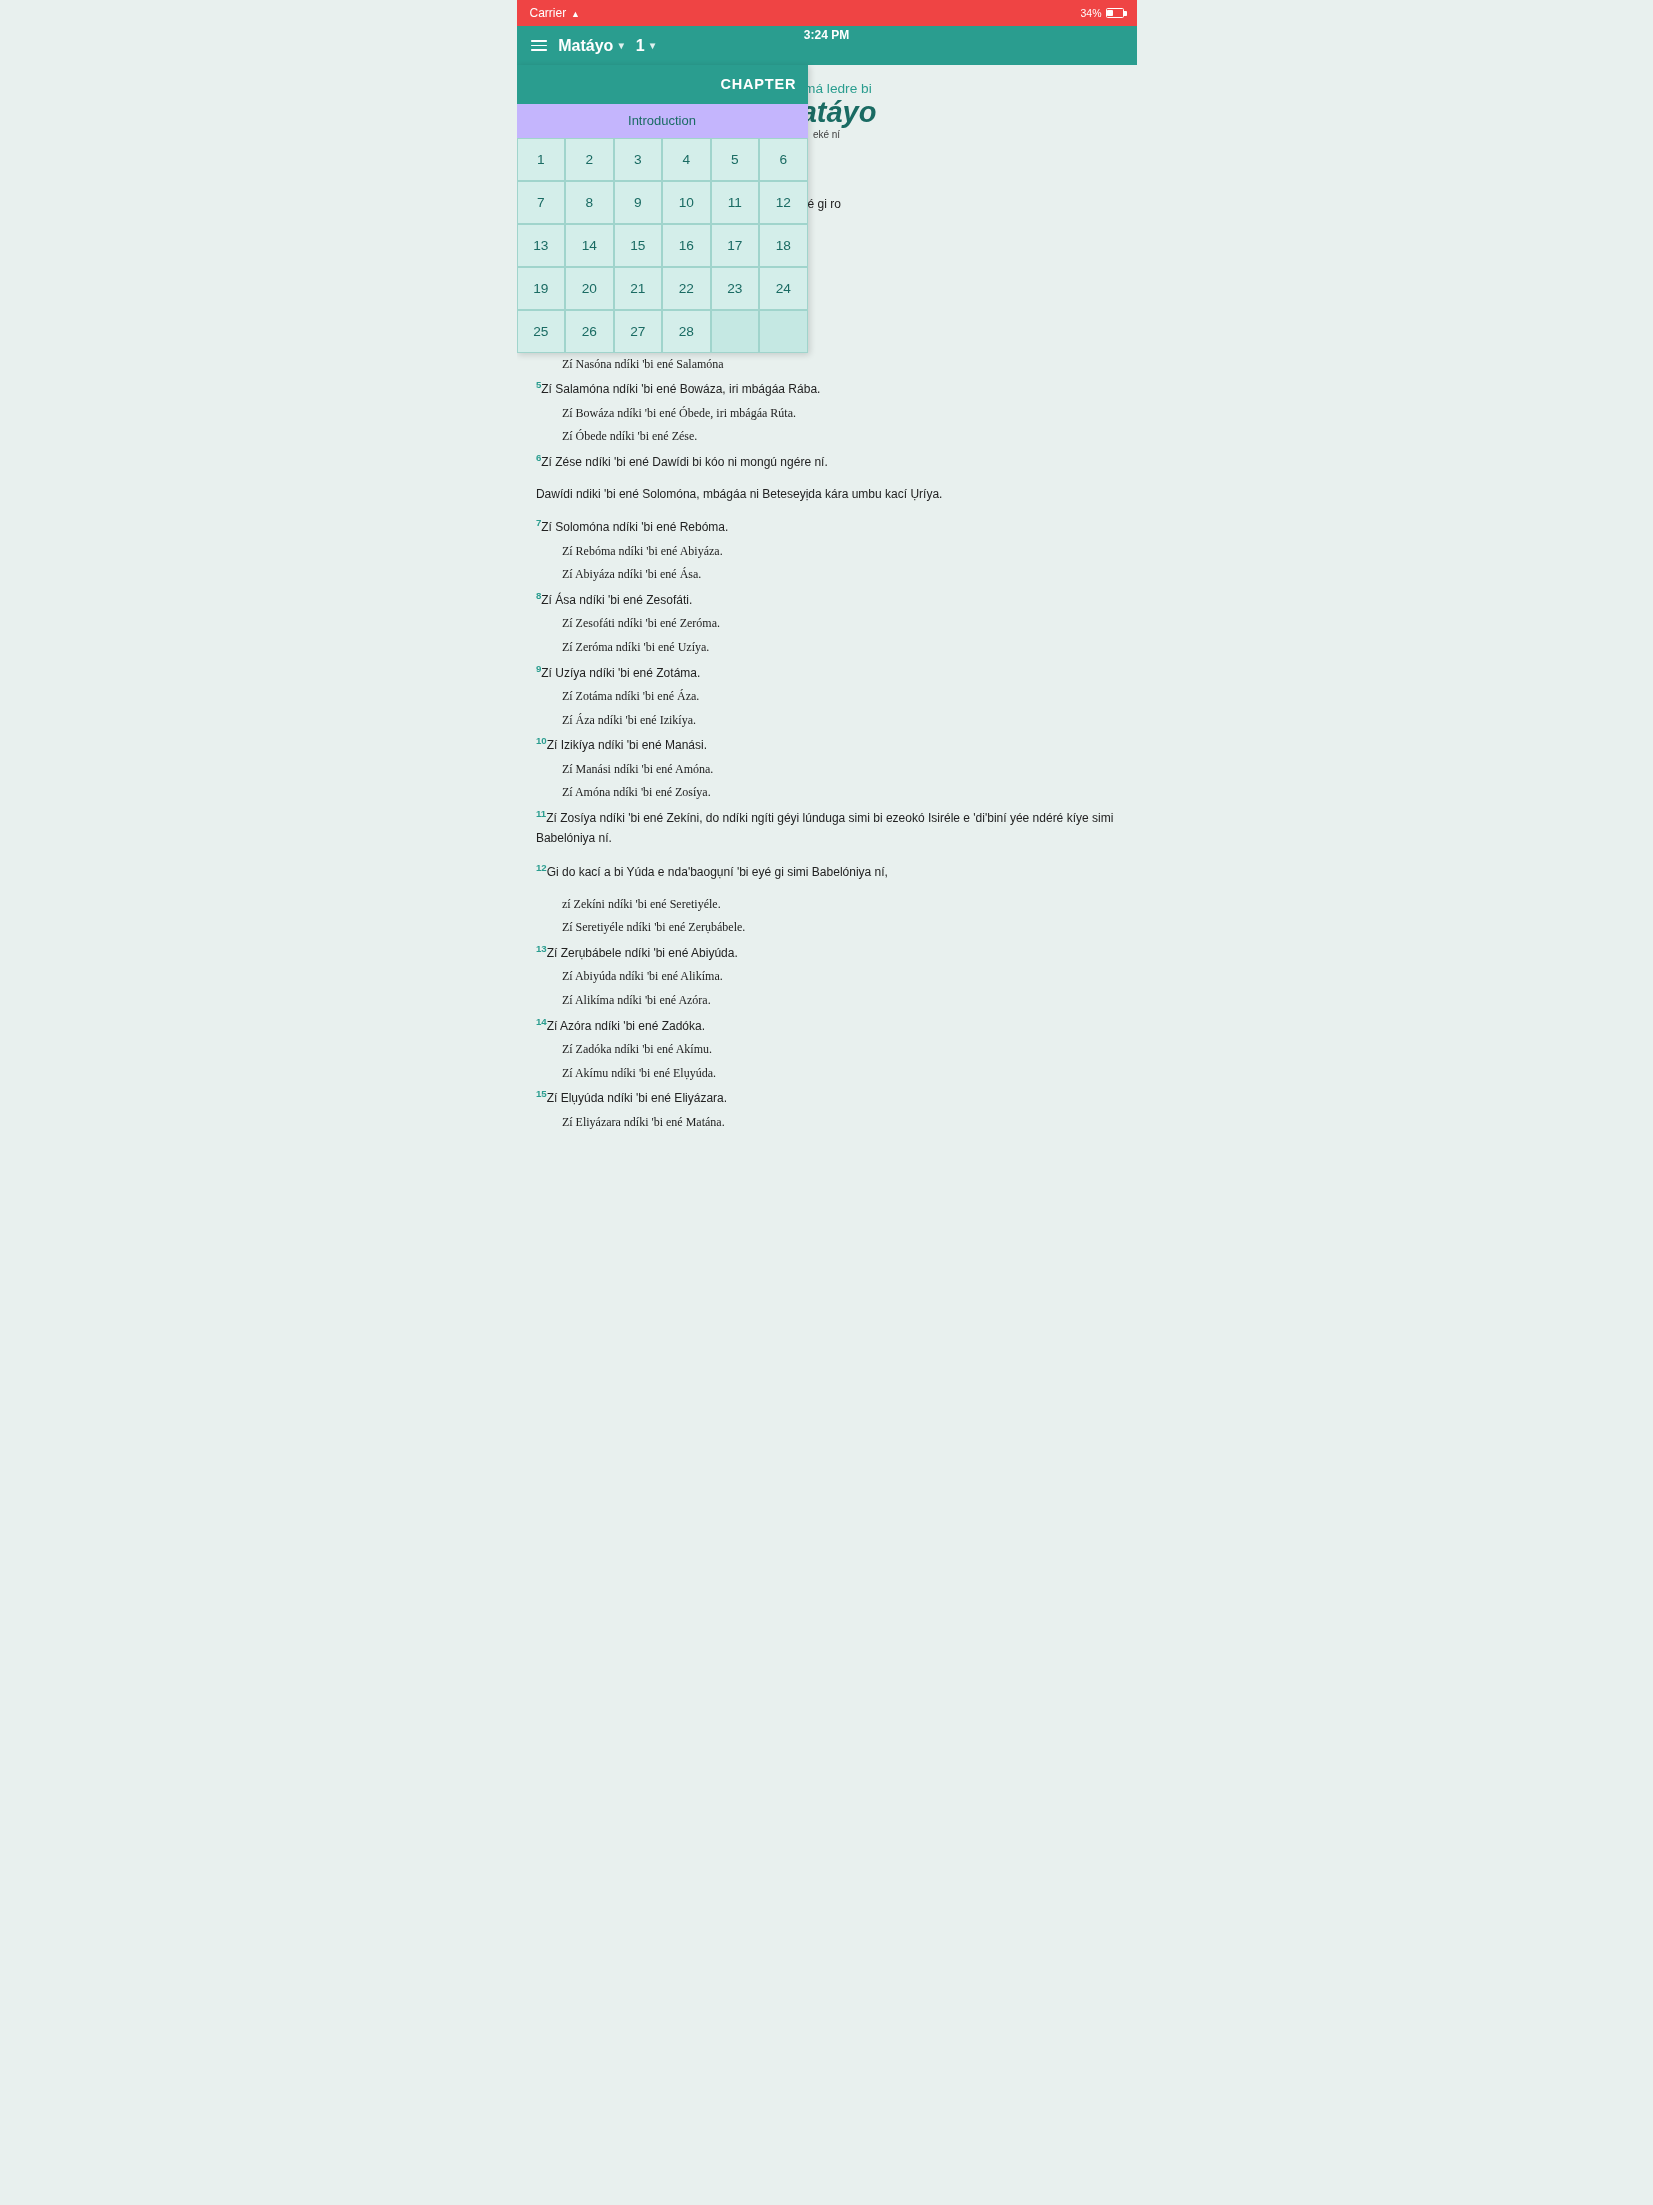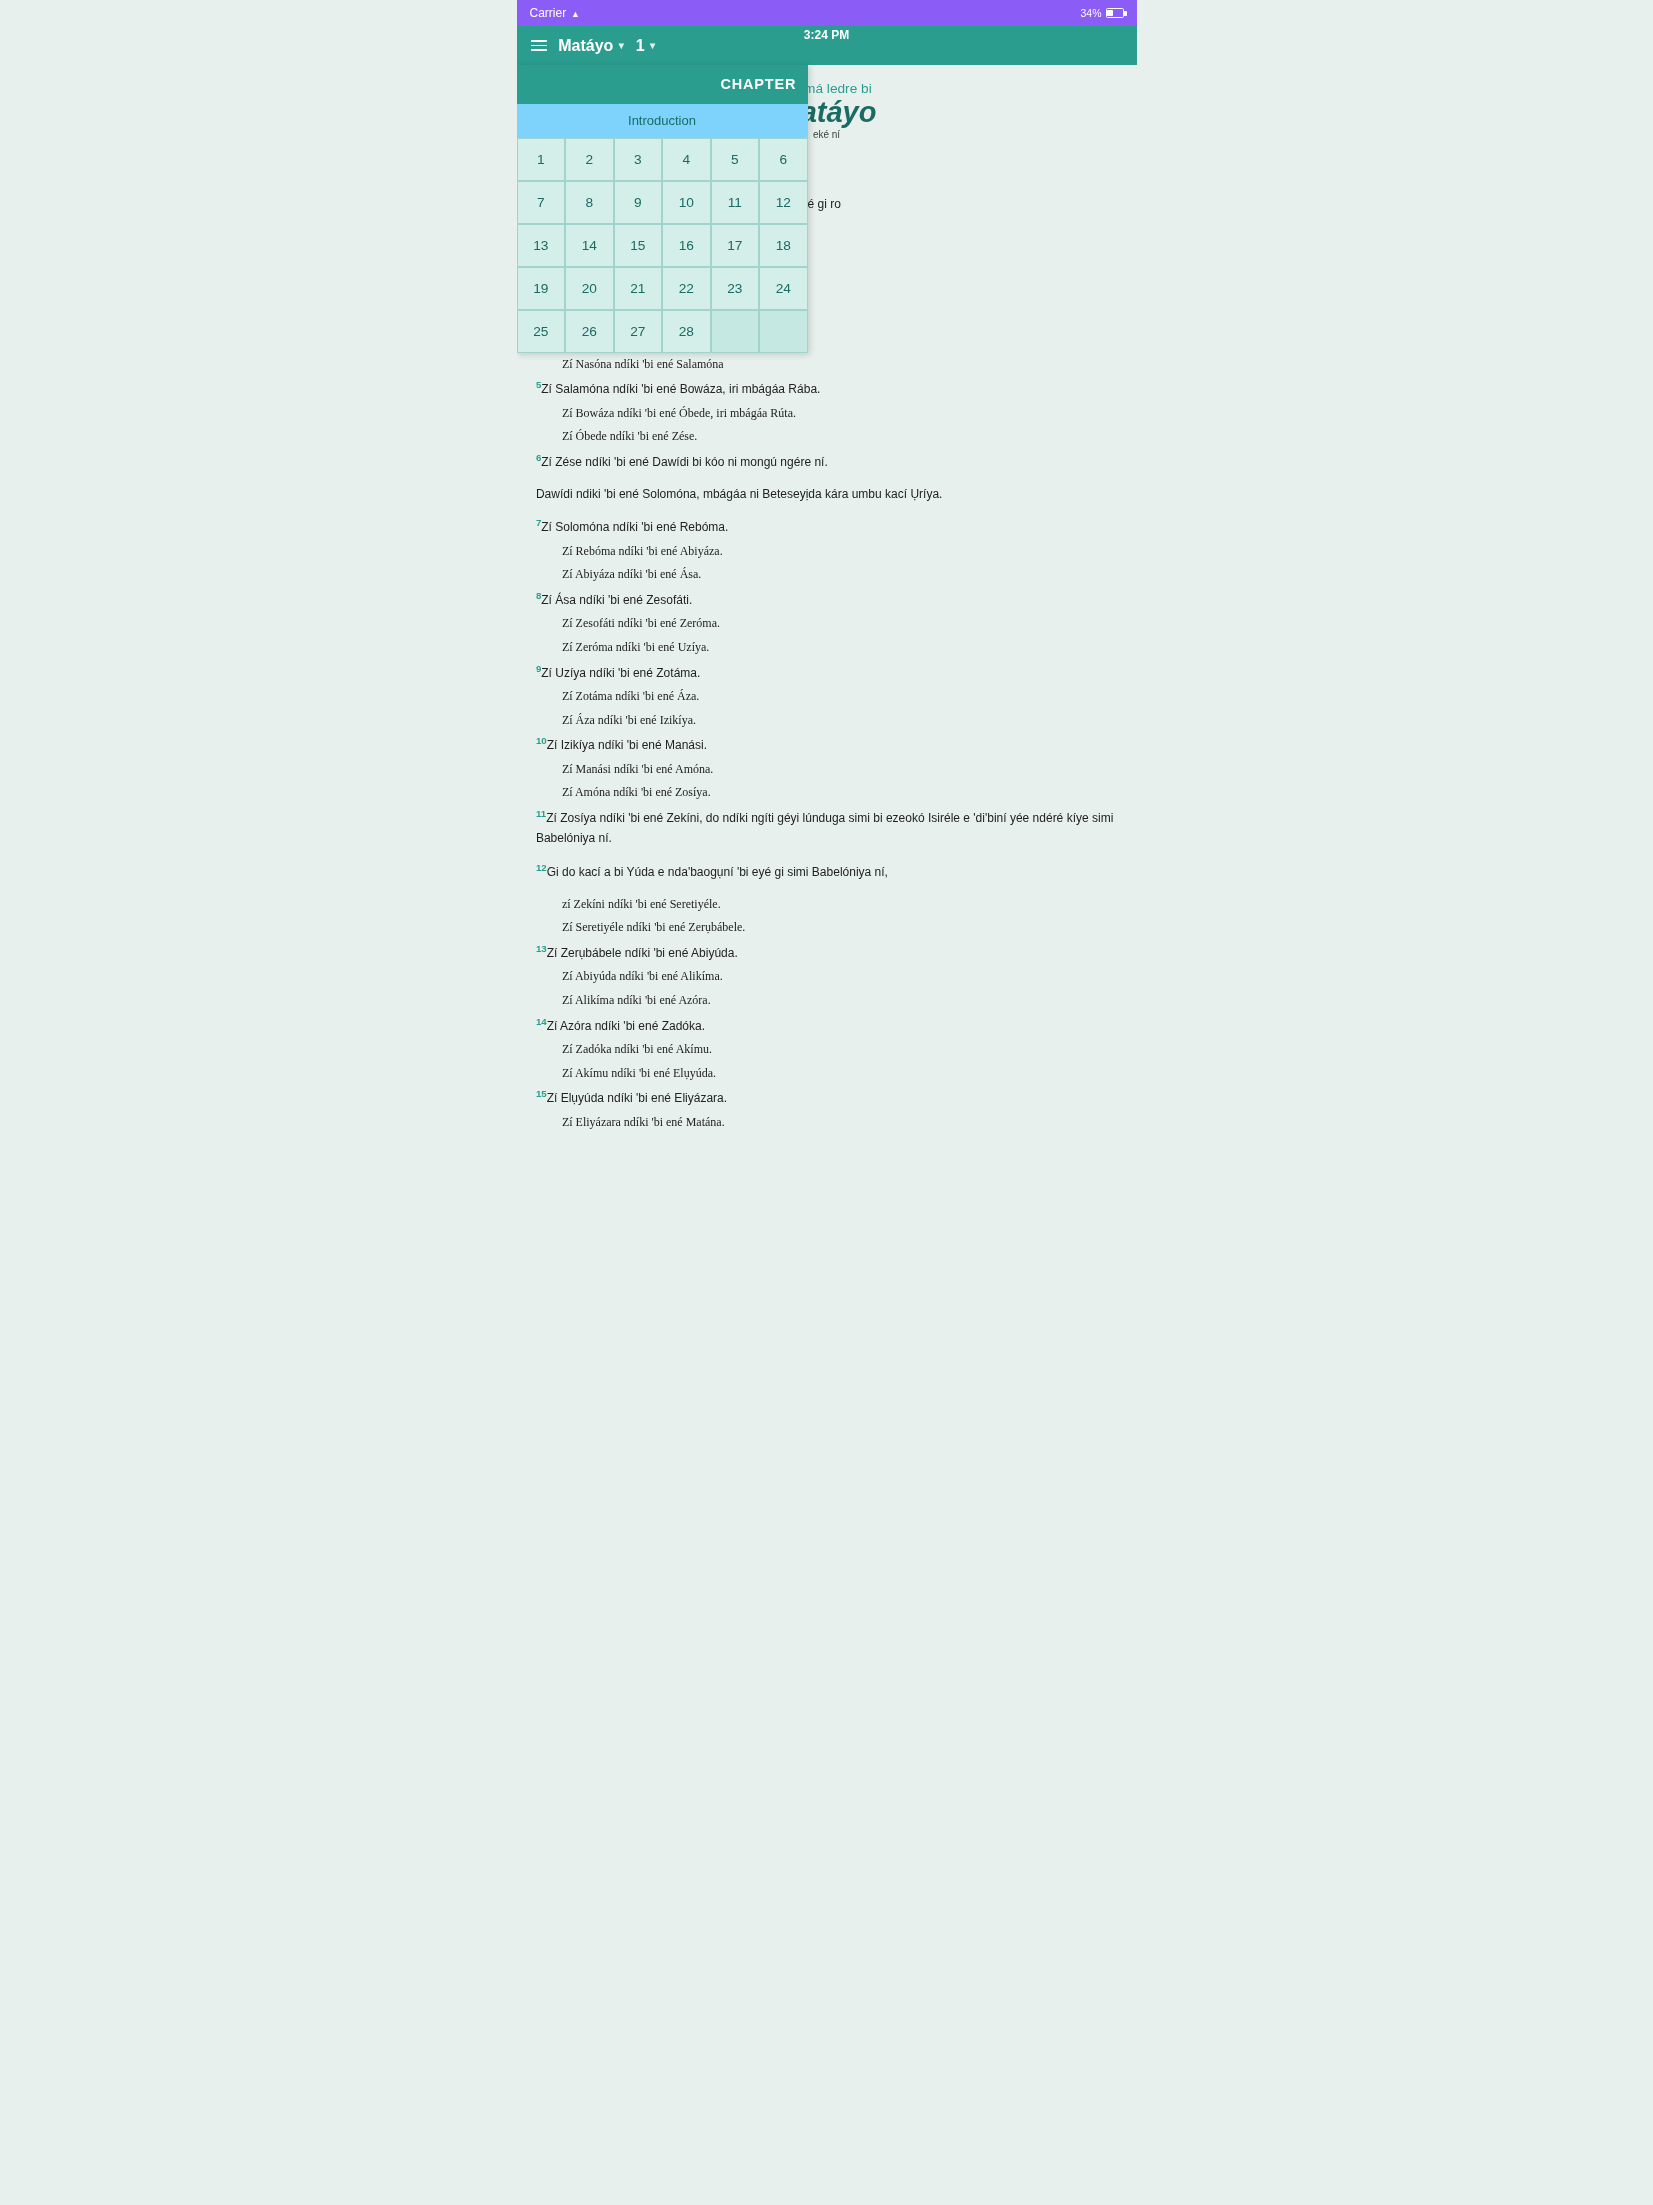--- a/index.html
+++ b/index.html
@@ -9,21 +9,21 @@
       font-family: -apple-system, BlinkMacSystemFont, 'Helvetica Neue', Arial, sans-serif;
       background: #e8f0ee;
       width: 100%;
       max-width: 620px;
       margin: 0 auto;
       min-height: 100vh;
     }
 
     
     .status-bar {
-      background: #8b5cf6;
+      background: #ef4444;
       color: white;
       display: flex;
       justify-content: space-between;
       align-items: center;
       padding: 4.8px 13px;
       font-size: 12px;
       font-weight: 500;
       height: 26px;
     }
     .status-bar .time {
@@ -132,21 +132,21 @@
     .chapter-picker-header {
       background: #2a9d8f;
       color: white;
       text-align: right;
       padding: 11.3px;
       font-size: 14.5px;
       font-weight: 700;
       letter-spacing: 0.8px;
     }
     .chapter-introduction {
-      background: #7dd3fc;
+      background: #c4b5fd;
       color: #1a6b63;
       text-align: center;
       padding: 9.7px;
       font-size: 13px;
       cursor: pointer;
     }
     .chapter-grid {
       display: grid;
       grid-template-columns: repeat(6, 1fr);
       gap: 0;

